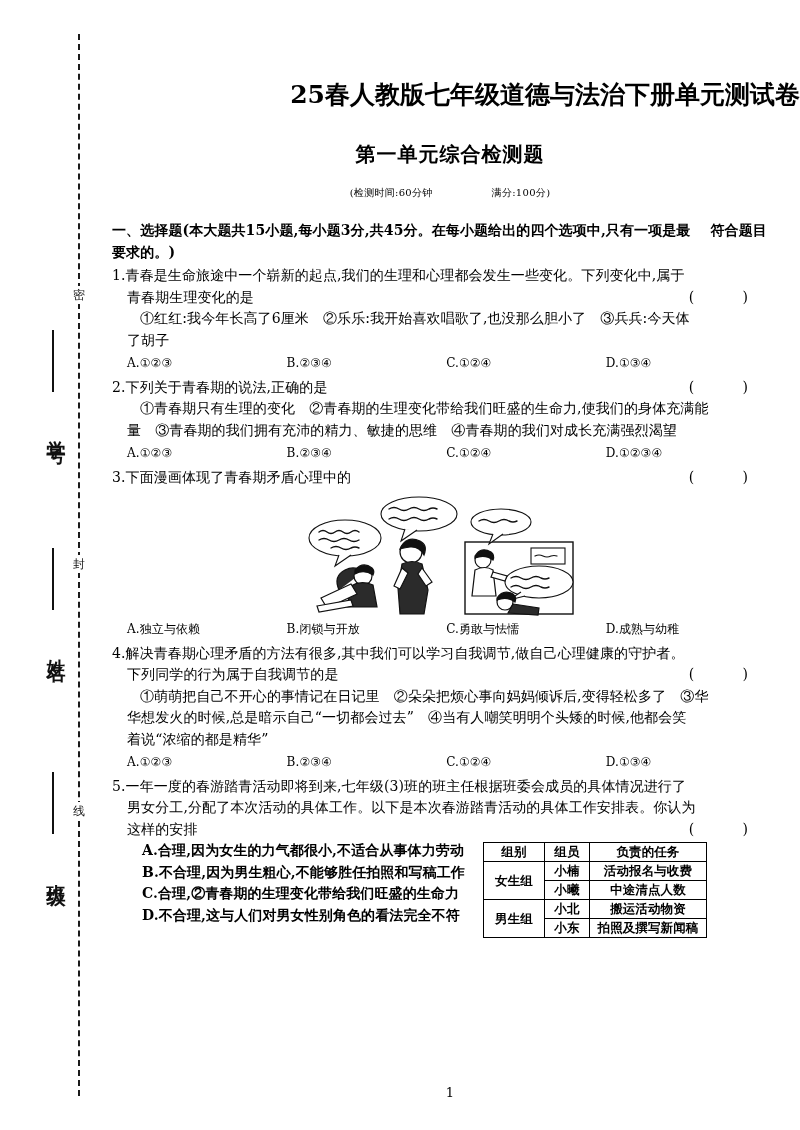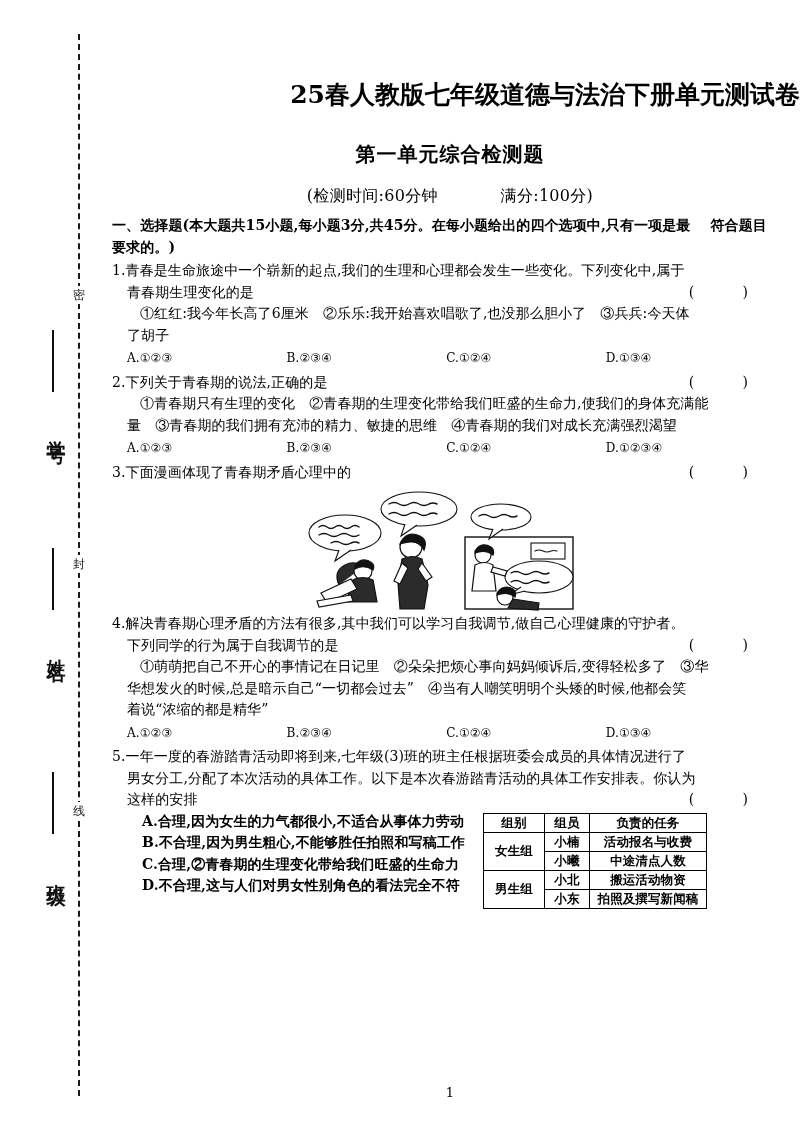--- a/index.html
+++ b/index.html
@@ -100,35 +100,35 @@
     padding-top: 30px;
     text-align: center;
     font-size: 20px;
     font-weight: bold;
     letter-spacing: 1px;
   }
   .doc-meta {
     margin: 0;
     padding-top: 18px;
     text-align: center;
-    font-size: 16px;
+    font-size: 10px;
     letter-spacing: 0.3px;
   }
   .doc-meta .gap { display: inline-block; width: 52px; }
 
   .body-block {
     margin: 0;
     padding: 0 30px 0 12px;
     font-size: 14px;
     line-height: 21.5px;
     letter-spacing: 0.1px;
   }
 
   .sect-head {
-    margin-top: 8px;
+    margin-top: 20px;
     font-weight: bold;
   }
 
   .q { position: relative; margin-top: 2px; }
   .q .ln { display: block; position: relative; }
   .indent { padding-left: 15px; }
   .indent2 { padding-left: 28px; }
 
   .paren {
     position: absolute;
@@ -344,20 +344,26 @@
 
               <g stroke-width="1.2">
                 <circle cx="200" cy="108" r="8" fill="#fff"></circle>
                 <path d="M192 104 q6 -9 16 -4 q4 3 2 8 q-8 -6 -18 -2z" fill="#111"></path>
                 <path d="M208 110 l26 4 l-1 7 l-30 -2z" fill="#2b2b2b"></path>
               </g>
             </g>
           </svg>
         </div>
 
+        <span class="opts">
+          <span class="opt">A.独立与依赖</span>
+          <span class="opt">B.闭锁与开放</span>
+          <span class="opt">C.勇敢与怯懦</span>
+          <span class="opt">D.成熟与幼稚</span>
+        </span>
       </div>
 
       <div class="q">
         <span class="ln">4.解决青春期心理矛盾的方法有很多,其中我们可以学习自我调节,做自己心理健康的守护者。</span>
         <span class="ln indent">
           <span>下列同学的行为属于自我调节的是</span>
           <span class="paren">(    )</span>
         </span>
         <span class="ln indent2">①萌萌把自己不开心的事情记在日记里　②朵朵把烦心事向妈妈倾诉后,变得轻松多了　③华</span>
         <span class="ln indent">华想发火的时候,总是暗示自己“一切都会过去”　④当有人嘲笑明明个头矮的时候,他都会笑</span>

